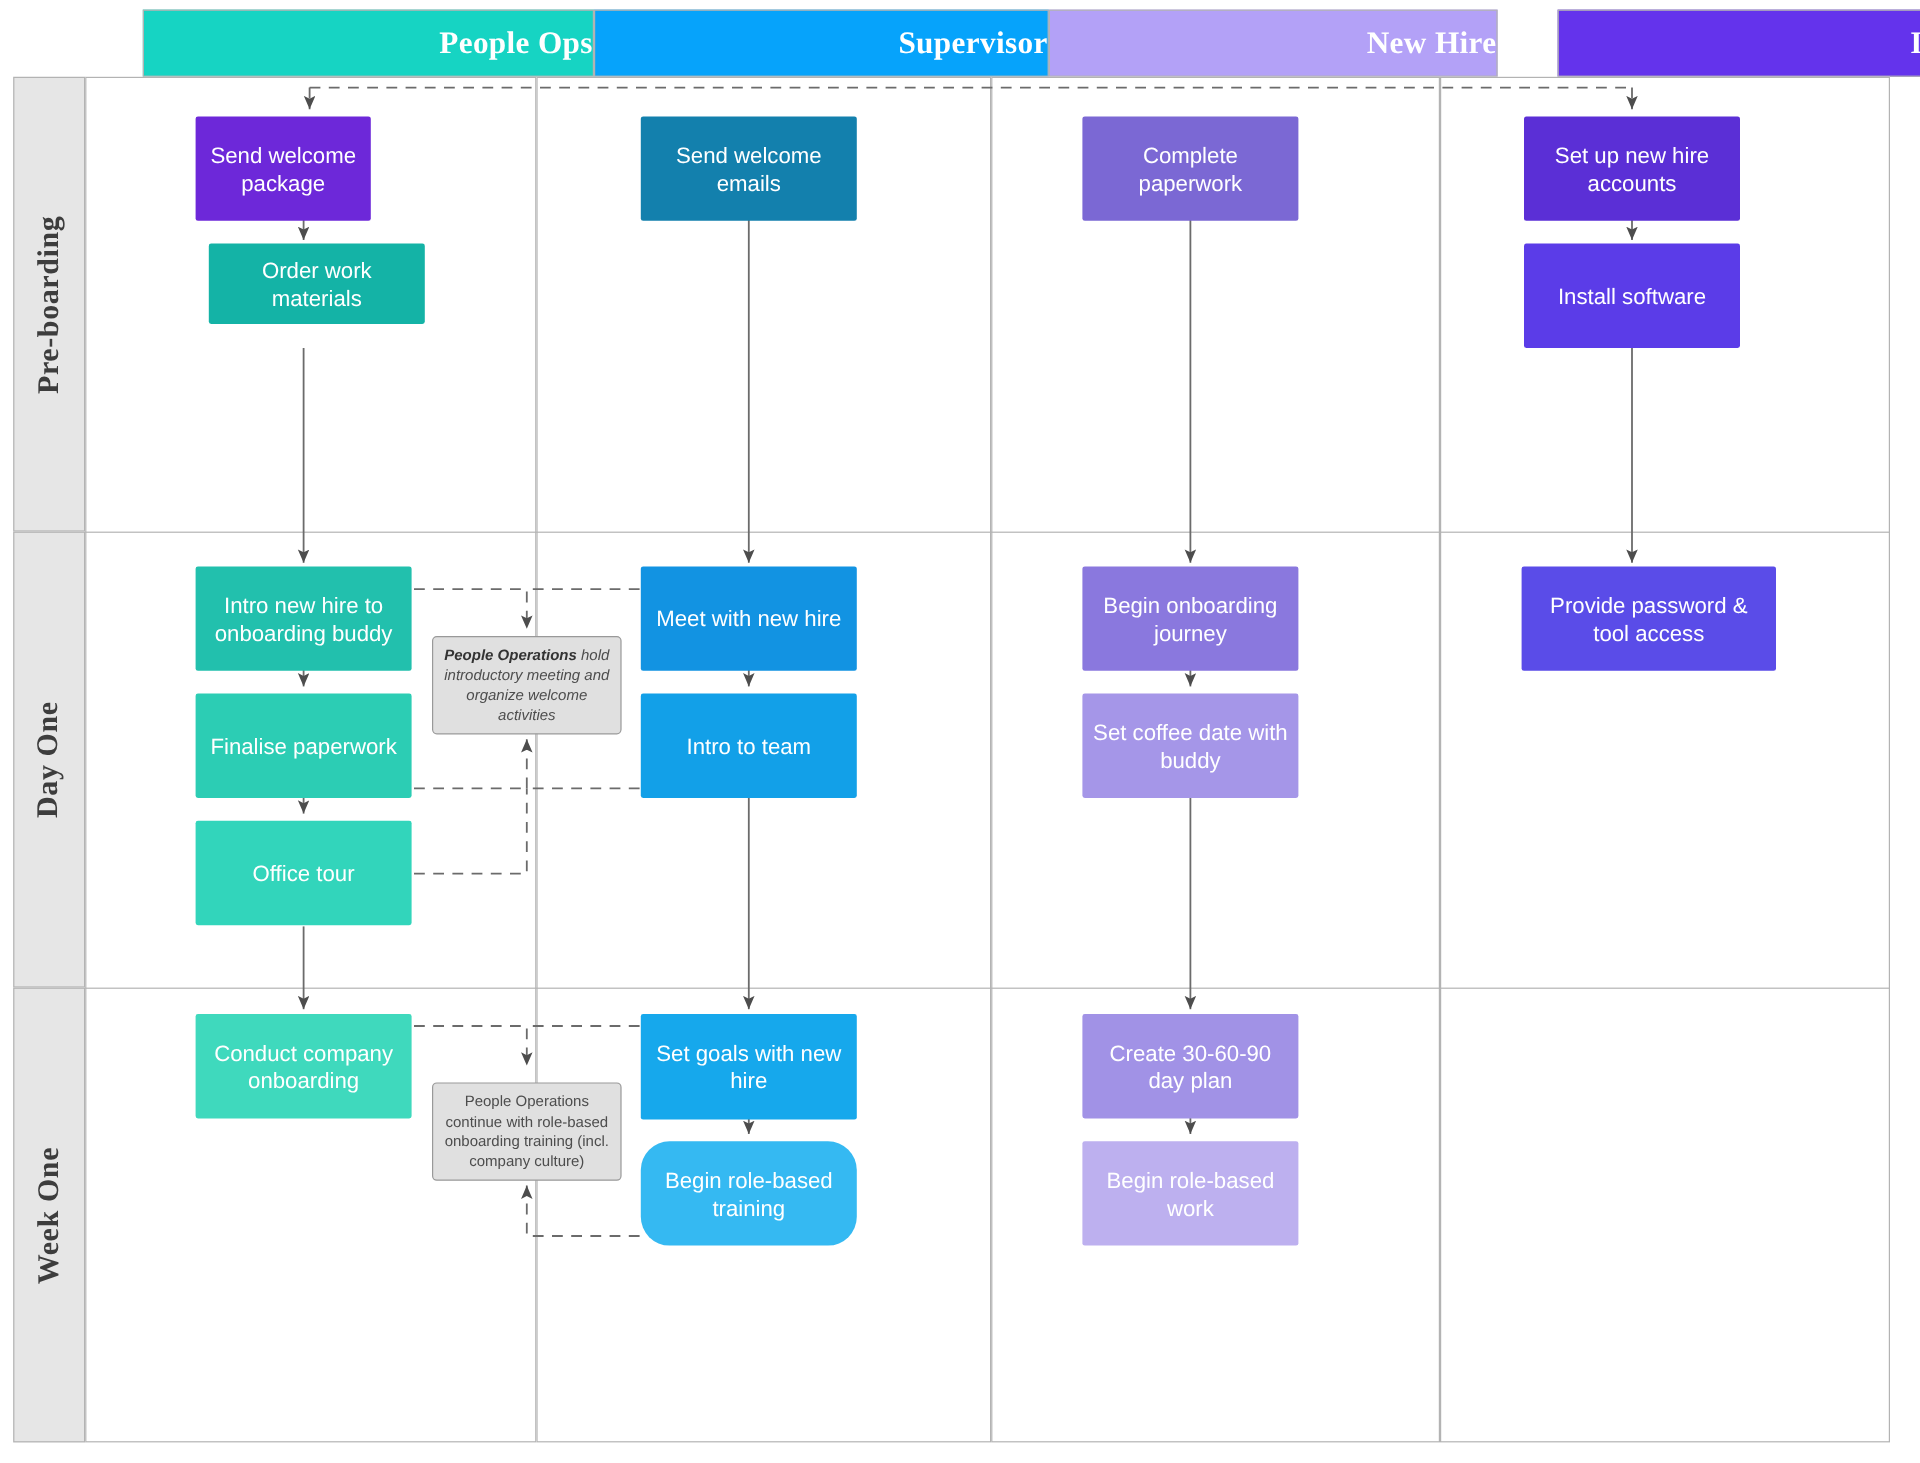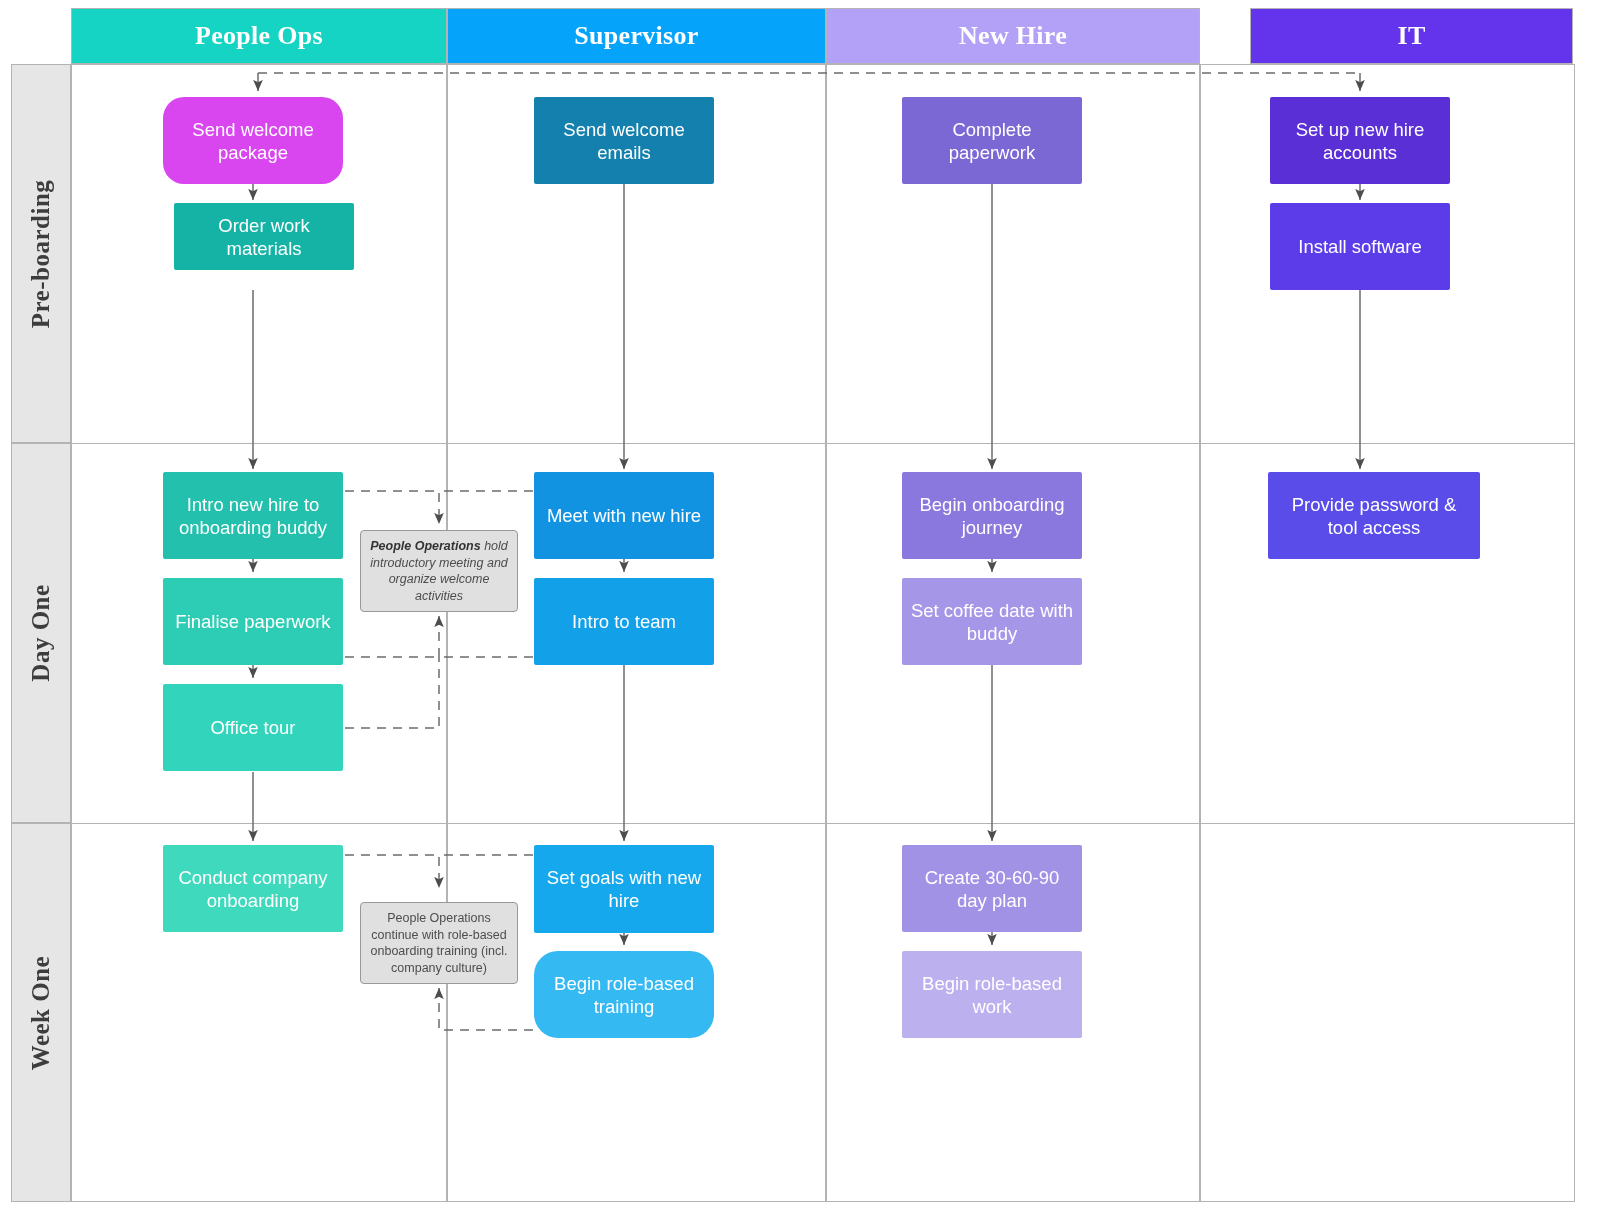--- a/index.html
+++ b/index.html
@@ -1,20 +1,20 @@
 <!DOCTYPE html>
 <html><head>
 <meta charset="utf-8">
 <style>
   html,body{margin:0;padding:0;background:#ffffff;}
   body{width:1600px;height:1219px;font-family:"Liberation Sans",sans-serif;-webkit-font-smoothing:antialiased;}
   #stage{position:relative;width:1600px;height:1219px;overflow:hidden;}
   .lanehead{position:absolute;top:8px;height:56px;box-sizing:border-box;border:1px solid #b3b3b3;
-            display:flex;align-items:center;justify-content:center;color:#ffffff;
-            font-family:"Liberation Serif",serif;font-weight:bold;font-size:26px;letter-spacing:.3px;}
+            display:flex;align-items:center;justify-content:flex-end;color:#ffffff;
+            font-family:"Liberation Serif",serif;font-weight:bold;font-size:26px;letter-spacing:.3px;margin-left:48px;}
   .lanebody{position:absolute;top:64px;height:1138px;box-sizing:border-box;border-left:1px solid #b3b3b3;
             border-right:1px solid #b3b3b3;border-bottom:1px solid #b3b3b3;border-top:1px solid #b3b3b3;background:#fff;}
   .rowlabel{position:absolute;left:11px;width:60px;box-sizing:border-box;background:#e6e6e6;
             border:1px solid #b3b3b3;display:flex;align-items:center;justify-content:center;}
   .rowlabel span{transform:rotate(-90deg);white-space:nowrap;font-family:"Liberation Serif",serif;
             font-weight:bold;font-size:25px;color:#3d3d3d;letter-spacing:.5px;}
   .rowdiv{position:absolute;height:1px;background:#b3b3b3;}
 
   
   .node{position:absolute;box-sizing:border-box;border-radius:2px;display:flex;align-items:center;
@@ -107,21 +107,21 @@
 
       <path d="M345,728 L439,728 L439,657" stroke-dasharray="9,7"></path>
 
       <path d="M345,855 L439,855 L439,888" stroke-dasharray="9,7" marker-end="url(#arw)"></path>
       <path d="M533,855 L439,855" stroke-dasharray="9,7"></path>
 
       <path d="M533,1030 L439,1030 L439,988" stroke-dasharray="9,7" marker-end="url(#arwu)"></path>
     </g>
   </svg>
 
-  <div class="node" style="left:163px;top:97px;width:180px;height:87px;background:#d946ef;border-radius:21px;">
+  <div class="node" style="left:163px;top:97px;width:146px;height:87px;background:#6d28d9;">
     <span>Send welcome package</span>
   </div>
   <div class="node" style="left:174px;top:203px;width:180px;height:67px;background:#14b3a6;">
     <span>Order work materials</span>
   </div>
   <div class="node" style="left:534px;top:97px;width:180px;height:87px;background:#1380ad;">
     <span>Send welcome emails</span>
   </div>
   <div class="node" style="left:902px;top:97px;width:180px;height:87px;background:#7b68d4;">
     <span>Complete paperwork</span>

